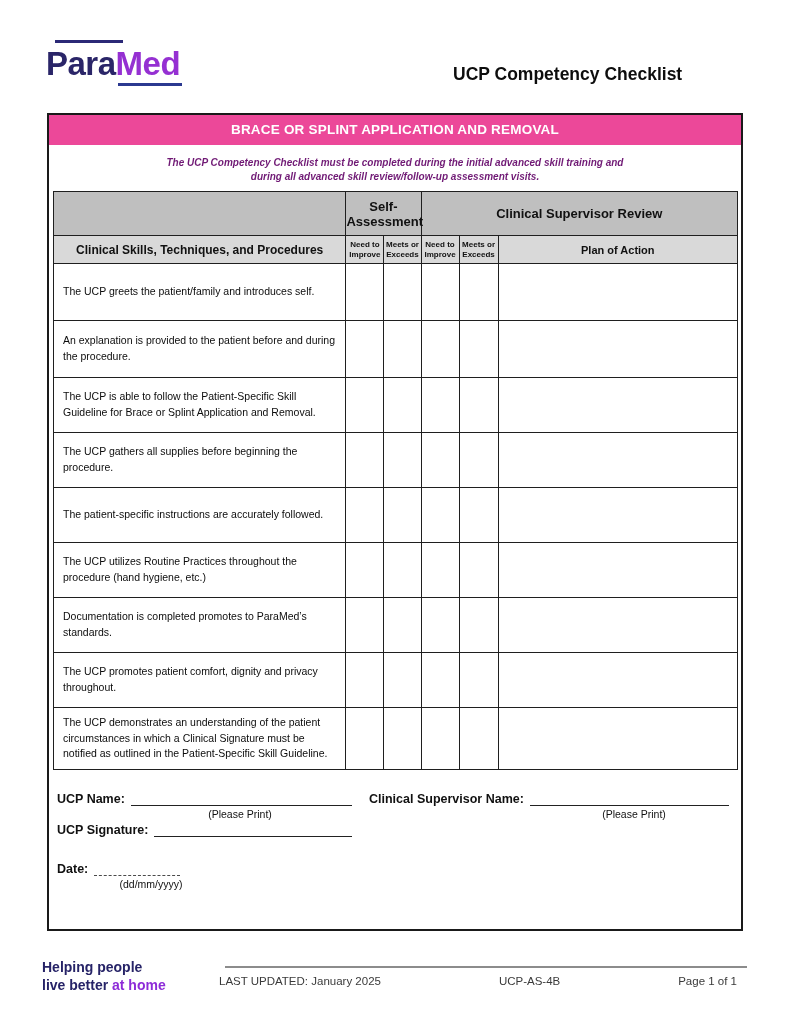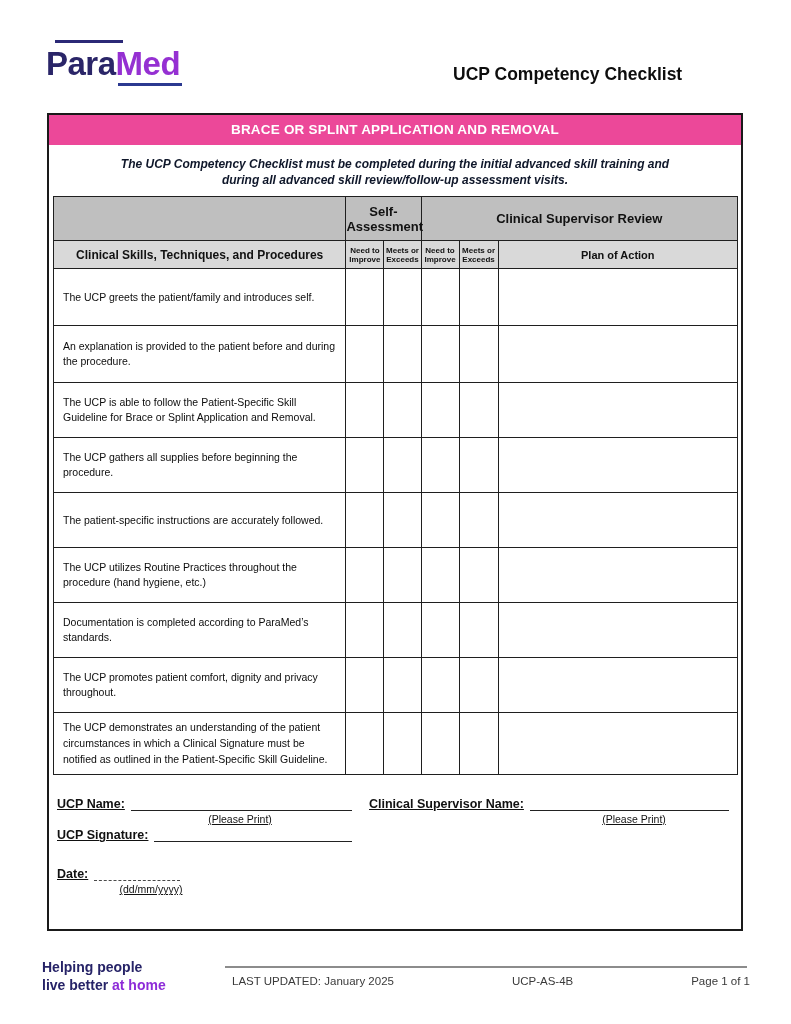--- a/index.html
+++ b/index.html
@@ -28,21 +28,21 @@
     position:absolute; left:47px; top:113px; width:696px; height:818px;
     border:2px solid #1a1a1a; background:#fff;
   }
   .banner {
     height:30px; background:#ec4899; color:#ffffff;
     font-size:13.5px; font-weight:bold; text-align:center; line-height:30px;
     letter-spacing:0.2px;
   }
   .instruction {
     margin-top:11px; text-align:center;
-    font-size:12px; font-weight:bold; font-style:italic; line-height:1.35; color:#0f172a;
+    font-size:10px; font-weight:bold; font-style:italic; line-height:1.35; color:#701a75;
   }
 
   
   table.skills {
     border-collapse:collapse; table-layout:fixed;
     margin-left:4px; margin-top:8px; width:685px;
     border:1.5px solid #1a1a1a;
   }
   table.skills td, table.skills th { border:1px solid #1f1f1f; }
   tr.group-row { height:44px; }
@@ -55,21 +55,21 @@
   tbody tr { height:55px; }
   tbody tr.h57 { height:57px; }
   tbody tr.h62 { height:62px; }
   td.skill-cell {
     font-size:10.5px; line-height:1.5; padding:4px 9px;
     vertical-align:middle; text-align:left; color:#0c0c0c;
   }
   td.mark-cell, td.plan-cell { background:#fff; }
 
   
-  .sig-area { padding:21px 10px 0 8px; font-size:12.5px;text-decoration:underline; }
+  .sig-area { padding:21px 10px 0 8px; font-size:12.5px; }
   .sig-row { display:flex; align-items:flex-end; }
   .sig-col-left  { width:295px; margin-right:17px; flex:none; }
   .sig-col-right { flex:1; margin-right:5px; }
   .sig-line-row { display:flex; align-items:flex-end; }
   .sig-label { font-weight:bold; white-space:nowrap; padding-right:6px; }
   .sig-line { flex:1; border-bottom:1.3px solid #222; height:15px; }
   .sig-sub { font-size:10.5px; text-align:center; margin-top:2px; color:#111; }
   .sub-left  { width:220px; margin-left:73px; }
   .sub-right { width:190px; margin-left:170px; }
   .row2 { margin-top:2px; }
@@ -78,21 +78,21 @@
   .date-sub { width:100px; margin-left:44px; font-size:10.5px; text-align:center; margin-top:2px; }
 
   
   .tagline {
     position:absolute; left:42px; top:959px;
     font-size:14px; font-weight:bold; line-height:1.25; color:#262367;
   }
   .tagline .accent { color:#8d2bd8; }
   .footer-rule { position:absolute; left:225px; top:966px; width:522px; height:1.5px; background:#8c8c8c; }
   .footer-meta {
-    position:absolute; left:232px; top:975px; width:518px;
+    position:absolute; left:219px; top:975px; width:518px;
     display:flex; justify-content:space-between; align-items:baseline;
     font-size:11.5px; color:#3a3a3a;
   }
 </style>
 </head>
 <body>
 
 <div class="logo">
   <div class="logo-bar-top"></div>
   <div class="logo-text">
@@ -179,21 +179,21 @@
       </tr>
       <tr>
         <td class="skill-cell">The UCP utilizes Routine Practices throughout the procedure (hand hygiene, etc.)</td>
         <td class="mark-cell"></td>
         <td class="mark-cell"></td>
         <td class="mark-cell"></td>
         <td class="mark-cell"></td>
         <td class="plan-cell"></td>
       </tr>
       <tr>
-        <td class="skill-cell">Documentation is completed according to ParaMed’s standards.</td>
+        <td class="skill-cell">Documentation is completed promotes to ParaMed’s standards.</td>
         <td class="mark-cell"></td>
         <td class="mark-cell"></td>
         <td class="mark-cell"></td>
         <td class="mark-cell"></td>
         <td class="plan-cell"></td>
       </tr>
       <tr>
         <td class="skill-cell">The UCP promotes patient comfort, dignity and privacy throughout.</td>
         <td class="mark-cell"></td>
         <td class="mark-cell"></td>

